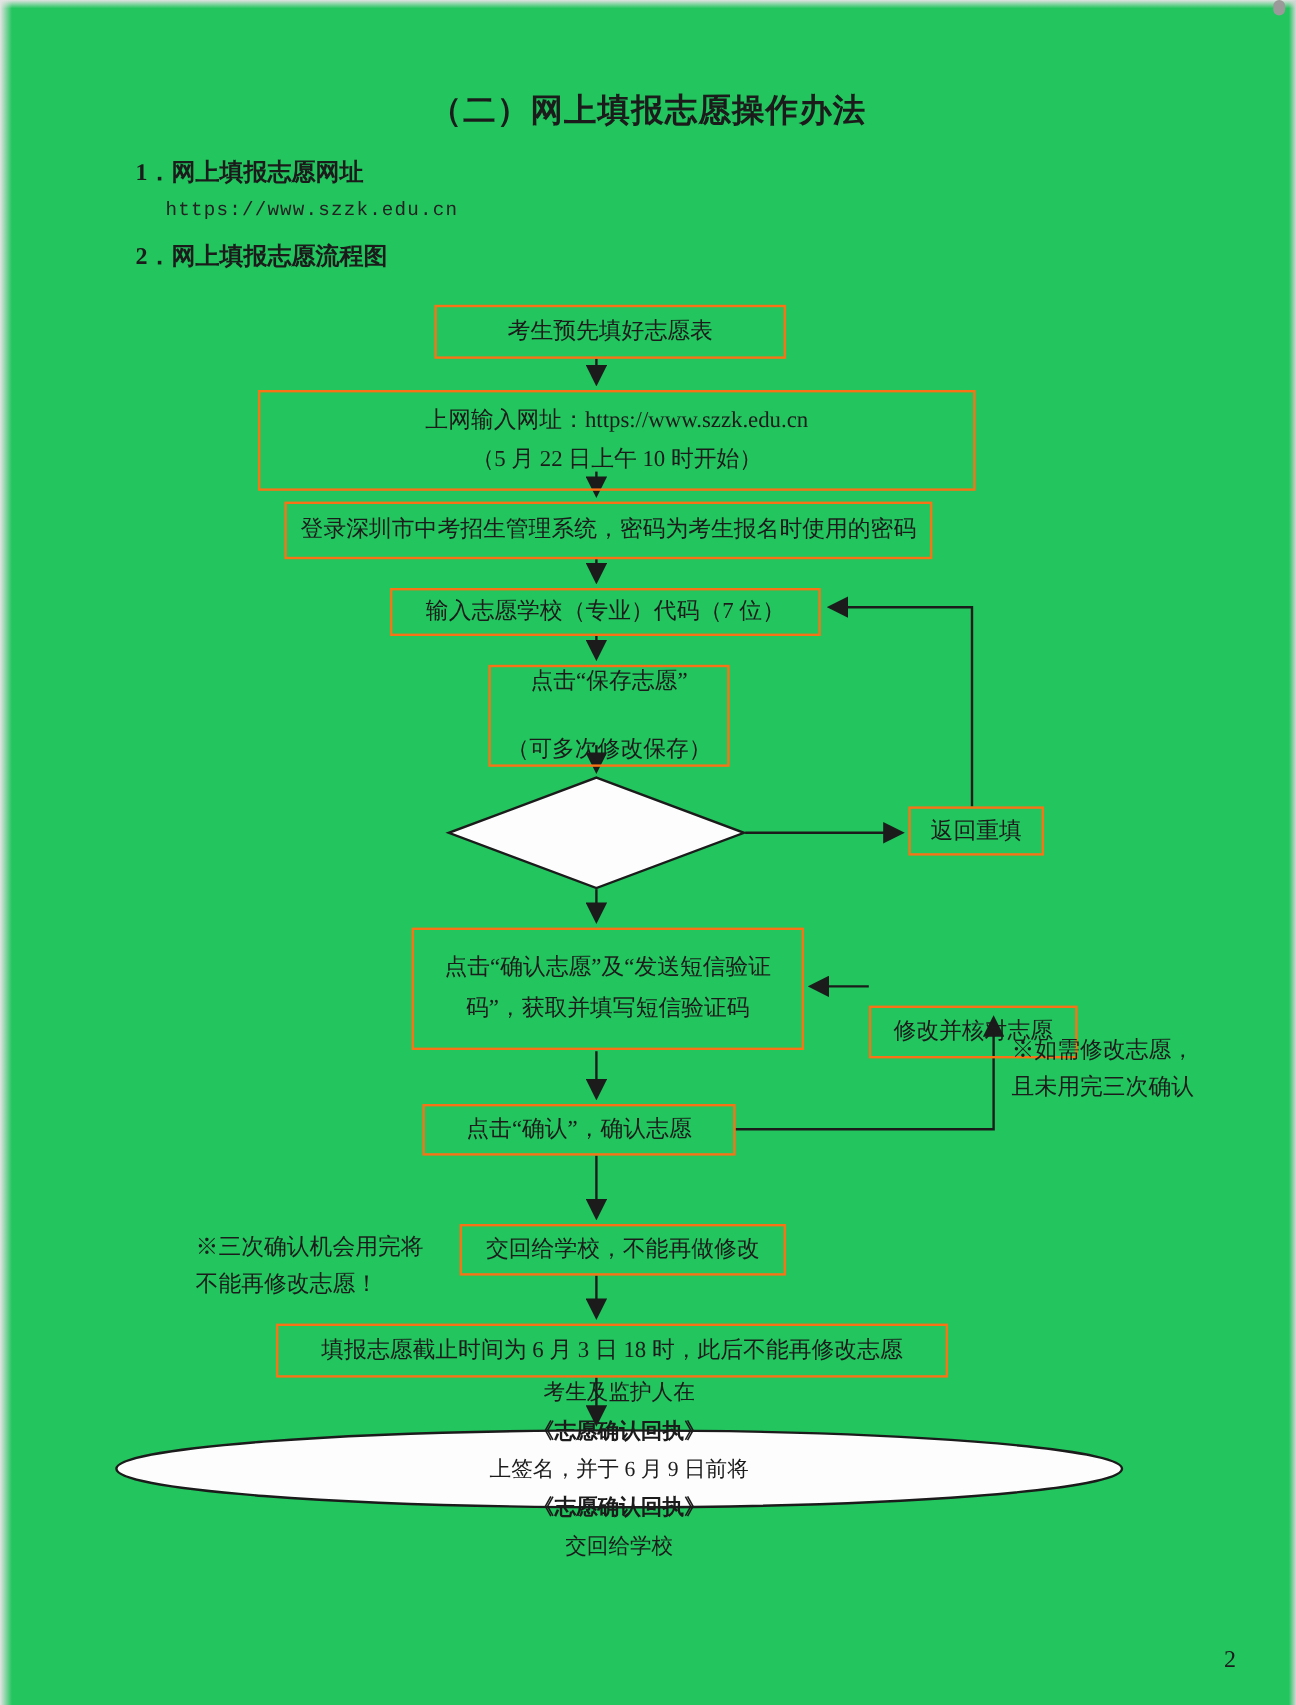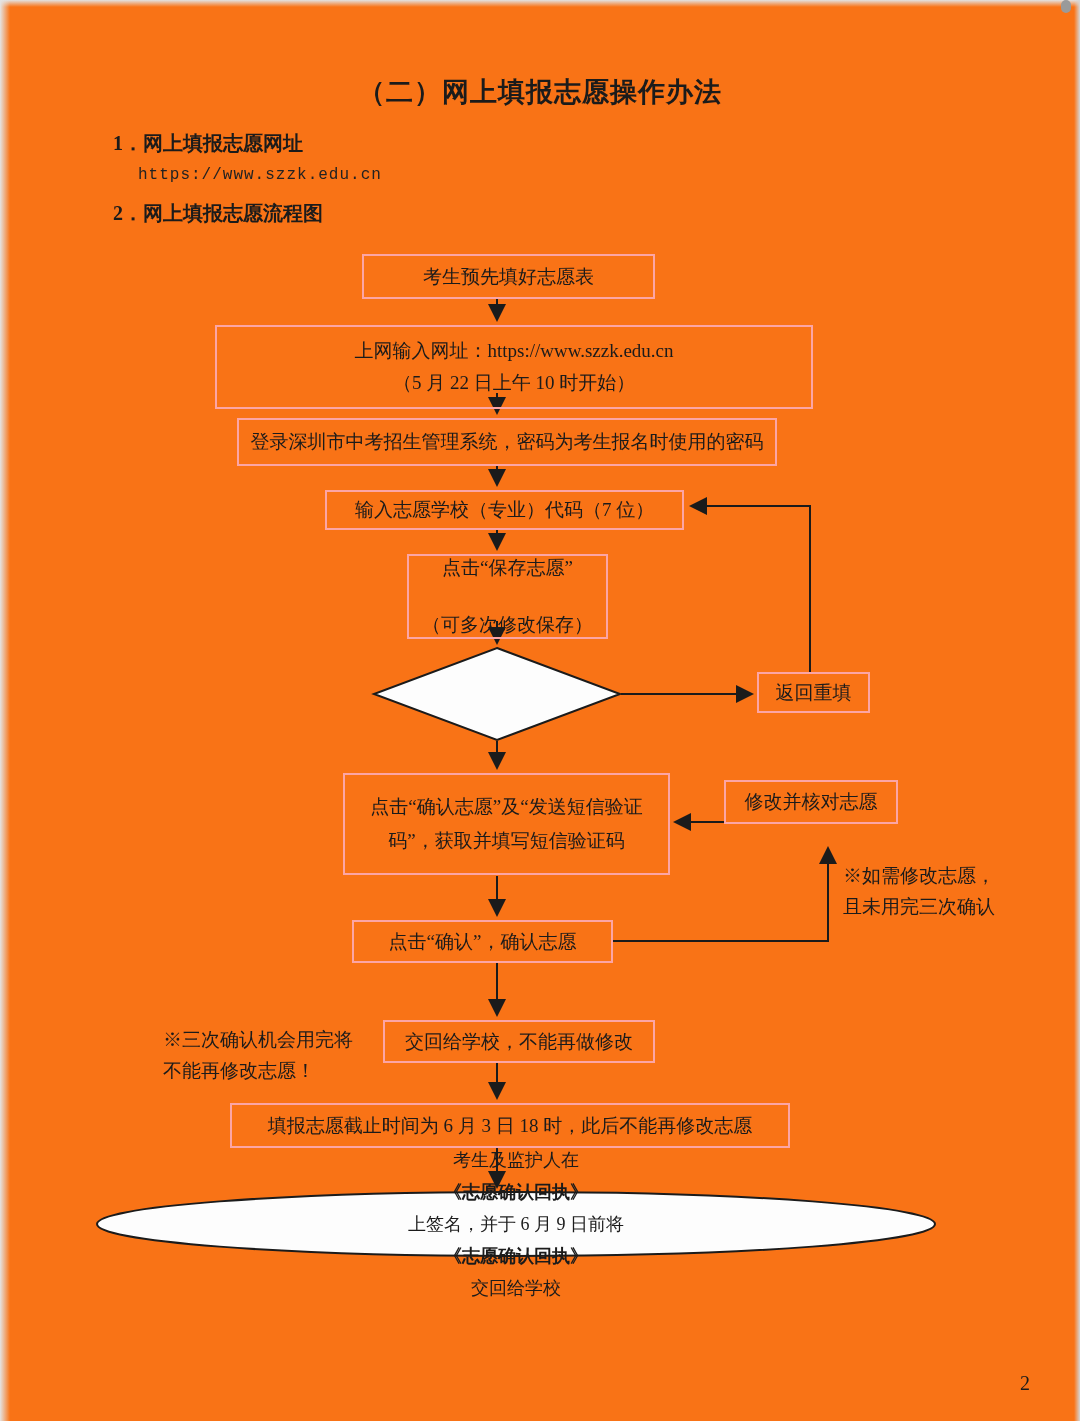--- a/index.html
+++ b/index.html
@@ -1,36 +1,36 @@
 <!DOCTYPE html>
 <html><head>
 <meta charset="utf-8">
 <style>
   html,body{margin:0;padding:0;background:#ffffff;}
   .page{
     position:relative;width:1080px;height:1421px;overflow:hidden;
-    background:#f97316;color:#1b1b1b;
+    background:#22c55e;color:#1b1b1b;
     font-family:"Liberation Serif","DejaVu Serif",serif;
   }
   .edge-top{position:absolute;left:0;top:0;width:100%;height:7px;
     background:linear-gradient(to bottom,#e2e2e2,rgba(255,255,255,0));}
   .edge-left{position:absolute;left:0;top:0;width:10px;height:100%;
     background:linear-gradient(to right,#e4e4e4,rgba(255,255,255,0));}
   .edge-right{position:absolute;right:0;top:0;width:6px;height:100%;
     background:linear-gradient(to left,#d6d6d6,rgba(255,255,255,0));}
   .scroll-thumb{position:absolute;left:1061px;top:0;width:10px;height:13px;
     background:#9a9a9a;border-radius:5px;}
   .layer{position:absolute;left:0;top:0;width:1080px;height:1421px;}
   .title{position:absolute;left:0;top:74px;width:1080px;text-align:center;
     font-weight:bold;font-size:27px;letter-spacing:1px;}
   .li{position:absolute;font-weight:bold;font-size:20px;}
   .url{position:absolute;font-family:"Liberation Mono","DejaVu Sans Mono",monospace;
     font-size:16px;letter-spacing:1px;color:#222;}
   .node{position:absolute;display:flex;flex-direction:column;align-items:center;
-    justify-content:center;text-align:center;border:2px solid #fca5a5;
+    justify-content:center;text-align:center;border:2px solid #f97316;
     font-size:19px;line-height:32px;box-sizing:border-box;}
   .plain{border:none;}
   .note{position:absolute;font-size:19px;line-height:31px;}
   .pageno{position:absolute;left:1020px;top:1372px;font-size:20px;}
 </style>
 </head>
 <body>
 
 <div class="page">
 
@@ -79,21 +79,21 @@
   <div class="node" style="left:407px;top:554px;width:201px;height:85px;gap:25px;">
     <div>点击“保存志愿”</div>
     <div>（可多次修改保存）</div>
   </div>
 
 
   <div class="node" style="left:757px;top:672px;width:113px;height:41px;">返回重填</div>
 
   <div class="node" style="left:343px;top:773px;width:327px;height:102px;line-height:34px;padding:0 8px;">点击“确认志愿”及“发送短信验证码”，获取并填写短信验证码</div>
 
-  <div class="node" style="left:724px;top:780px;width:174px;height:44px;">修改并核对志愿</div>
+  <div class="node" style="left:724px;top:838px;width:174px;height:44px;">修改并核对志愿</div>
 
   <div class="node" style="left:352px;top:920px;width:261px;height:43px;">点击“确认”，确认志愿</div>
 
   <div class="node" style="left:383px;top:1020px;width:272px;height:43px;">交回给学校，不能再做修改</div>
 
   <div class="node" style="left:230px;top:1103px;width:560px;height:45px;">填报志愿截止时间为 6 月 3 日 18 时，此后不能再修改志愿</div>
 
   <div class="node plain" style="left:116px;top:1203px;width:800px;height:42px;font-size:18px;white-space:nowrap;">
       <span>考生及监护人在</span>
       <span style="font-weight: bold;">《志愿确认回执》</span>

